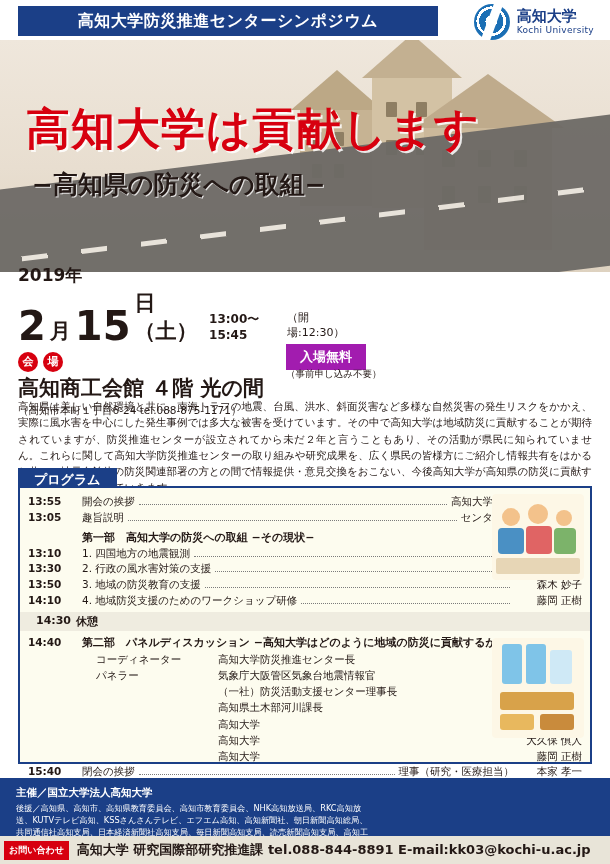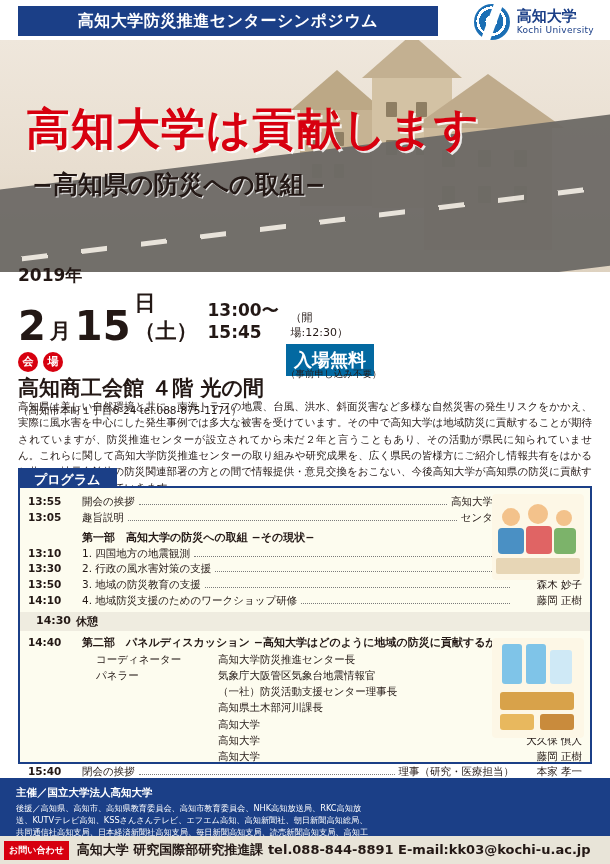--- a/index.html
+++ b/index.html
@@ -92,28 +92,28 @@
   .tag {
     display: inline-flex; align-items: center; justify-content: center;
     width: 20px; height: 20px; border-radius: 50%;
     background: #d7000f; color: #fff; font-size: 11px; font-weight: bold;
     vertical-align: middle;
   }
   .date-line { display: flex; align-items: flex-end; gap: 4px; margin-top: 2px; }
   .yr { font-size: 17px; font-weight: bold; }
   .big { font-size: 40px; font-weight: bold; line-height: .95; }
   .mid { font-size: 21px; font-weight: bold; }
-  .time { font-size: 17px; font-weight: bold; margin-left: 6px; padding-bottom: 3px; }
+  .time { font-size: 12px; font-weight: bold; margin-left: 6px; padding-bottom: 3px; }
   .open { font-size: 11px; margin-left: 6px; padding-bottom: 5px; }
   .venue-name { font-size: 21px; font-weight: bold; margin-top: 2px; }
   .venue-addr { font-size: 10.5px; margin-top: 2px; }
   .free-badge {
     position: absolute; top: 344px; left: 286px;
-    background: #0369a1; color: #fff; font-size: 18px; font-weight: bold;
-    padding: 4px 8px;
+    background: #a21caf; color: #fff; font-size: 13px; font-weight: bold;
+    padding: 4px 14px;
   }
   .free-note { position: absolute; top: 368px; left: 286px; font-size: 9.5px; color:#231815; }
 
   
   .body-text {
     position: absolute; top: 398px; left: 18px; width: 574px;
     font-size: 10.5px; line-height: 1.55; text-align: justify;
   }
 
   

